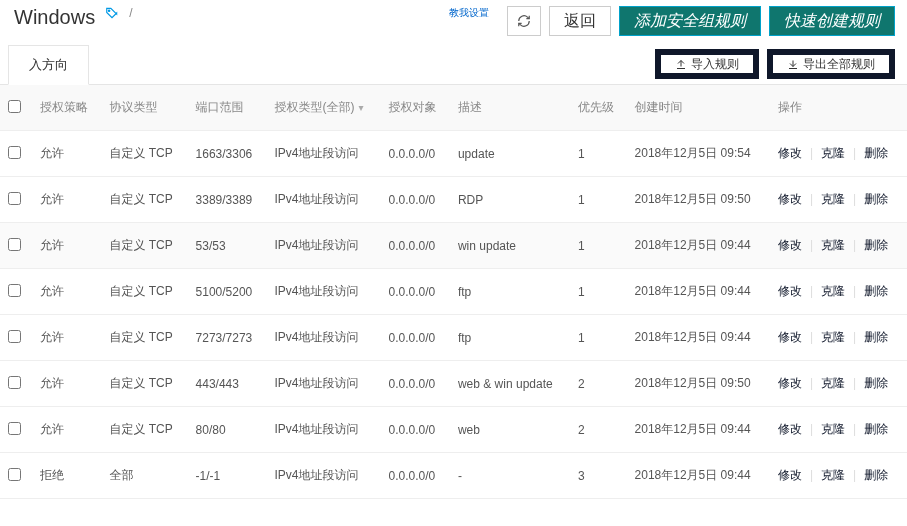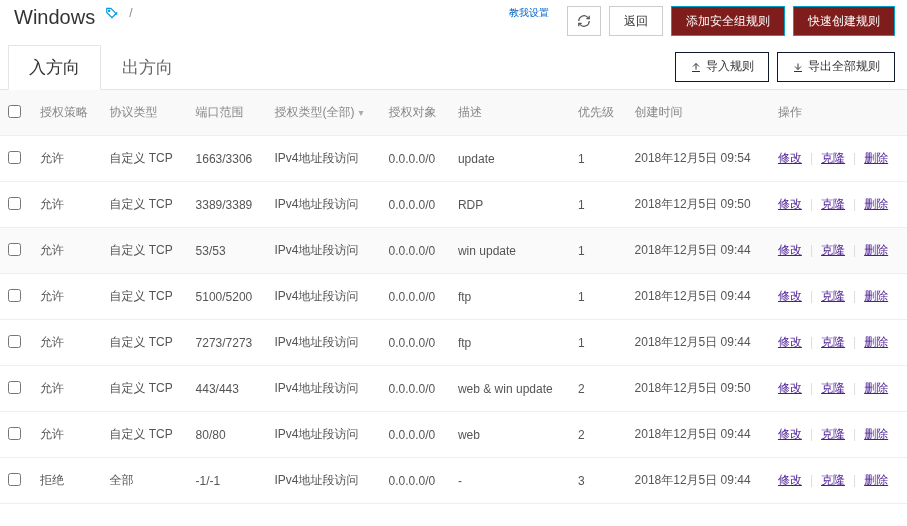--- a/index.html
+++ b/index.html
@@ -4,39 +4,39 @@
 <style>
   * { box-sizing: border-box; margin: 0; padding: 0; }
   body { font-family: "Microsoft YaHei", "PingFang SC", Arial, sans-serif; font-size: 12px; color: #333; background: #fff; width: 907px; }
   .header { display: flex; padding: 6px 12px 8px 14px; }
   .title { font-size: 20px; font-weight: normal; color: #333; margin-right: 6px; }
   .tag-icon { color: #0099e5; font-size: 13px; margin: 0 4px; }
   .crumb-sep { color: #888; margin: 0 6px; }
   .crumb { color: #888; font-size: 12px; }
   .header-spacer { flex: 1; }
   .teach { color: #06c; font-size: 10px; margin-right: 10px; cursor: pointer; }
-  .icon-btn, .btn { display: inline-flex; align-items: center; justify-content: center; height: 30px; border: 1px solid #ccc; background: #fff; padding: 0 14px; font-size: 12px; color: #333; cursor: pointer; margin-left: 8px; }
+  .icon-btn, .btn { display: inline-flex; align-items: center; justify-content: center; height: 30px; border: 1px solid #ccc; background: #fff; padding: 0 14px; font-size: 16px; color: #333; cursor: pointer; margin-left: 8px; }
   .icon-btn { width: 34px; padding: 0; }
-  .btn.primary { background: #7f1d1d; border-color: #00a2ca; color: #fff; }
+  .btn.primary { background: #0f766e; border-color: #00a2ca; color: #fff; font-style: italic; }
   .refresh-svg { width: 14px; height: 14px; }
   .tabs-row { display: flex; align-items: center; border-bottom: 1px solid #e5e5e5; padding: 0 12px 0 0; }
   .tabs { display: flex; margin-left: 8px; }
-  .tab { padding: 10px 20px; font-size: 17px; color: #666; cursor: pointer; border: 1px solid transparent; border-bottom: none; position: relative; top: 1px; }
+  .tab { padding: 10px 20px; font-size: 13px; color: #666; cursor: pointer; border: 1px solid transparent; border-bottom: none; position: relative; top: 1px; }
   .tab.active { color: #333; border-color: #e5e5e5; background: #fff; border-top: 1px solid #e5e5e5; border-bottom: 1px solid #fff; }
   .tabs-spacer { flex: 1; }
-  .plain-btn { display: inline-flex; align-items: center; height: 30px; border: 1px solid #0f172a; background: #fff; padding: 0 14px; font-size: 12px; color: #333; cursor: pointer; margin-left: 8px; }
+  .plain-btn { display: inline-flex; align-items: center; height: 30px; border: 6px solid #0f172a; background: #fff; padding: 0 14px; font-size: 12px; color: #333; cursor: pointer; margin-left: 8px; }
   .upload-svg, .download-svg { width: 12px; height: 12px; margin-right: 4px; }
   .table { width: 100%; border-collapse: collapse; }
   .table th, .table td { text-align: left; padding: 14px 8px; font-size: 12px; color: #555; border-bottom: 1px solid #eee; vertical-align: middle; }
   .table th { color: #888; font-weight: normal; background: #f9f9f9; }
   .table tbody tr.alt { background: #fafafa; }
   .chk { margin: 0; }
   .col-chk { width: 32px; text-align: center; }
   .col-ops { text-align: right; padding-right: 16px; margin-left: 25px; }
-  .op { color: #4c1d95; cursor: pointer; text-decoration: underline; }
+  .op { color: #0f172a; cursor: pointer; }
   .divider { color: #ddd; margin: 0 8px; }
   .chev { margin-left: 4px; font-size: 10px; color: #aaa; }
 </style>
 </head>
 <body>
 
 <div class="header">
   <span class="title">Windows</span>
   <span class="tag-icon">
     <svg width="14" height="14" viewBox="0 0 24 24" fill="none" stroke="#0099e5" stroke-width="2">
@@ -56,21 +56,20 @@
       </svg>
   </button>
   <button class="btn">返回</button>
   <button class="btn primary">添加安全组规则</button>
   <button class="btn primary">快速创建规则</button>
 </div>
 
 <div class="tabs-row">
   <div class="tabs">
     <div class="tab active">入方向</div>
-    <div class="tab">出方向</div>
   </div>
   <span class="tabs-spacer"></span>
   <button class="plain-btn">
     <svg class="upload-svg" viewBox="0 0 24 24" fill="none" stroke="#333" stroke-width="2">
         <path d="M12 17V5"></path>
         <path d="M6 11l6-6 6 6"></path>
         <path d="M4 21h16"></path>
       </svg>
     <span>导入规则</span>
   </button>

